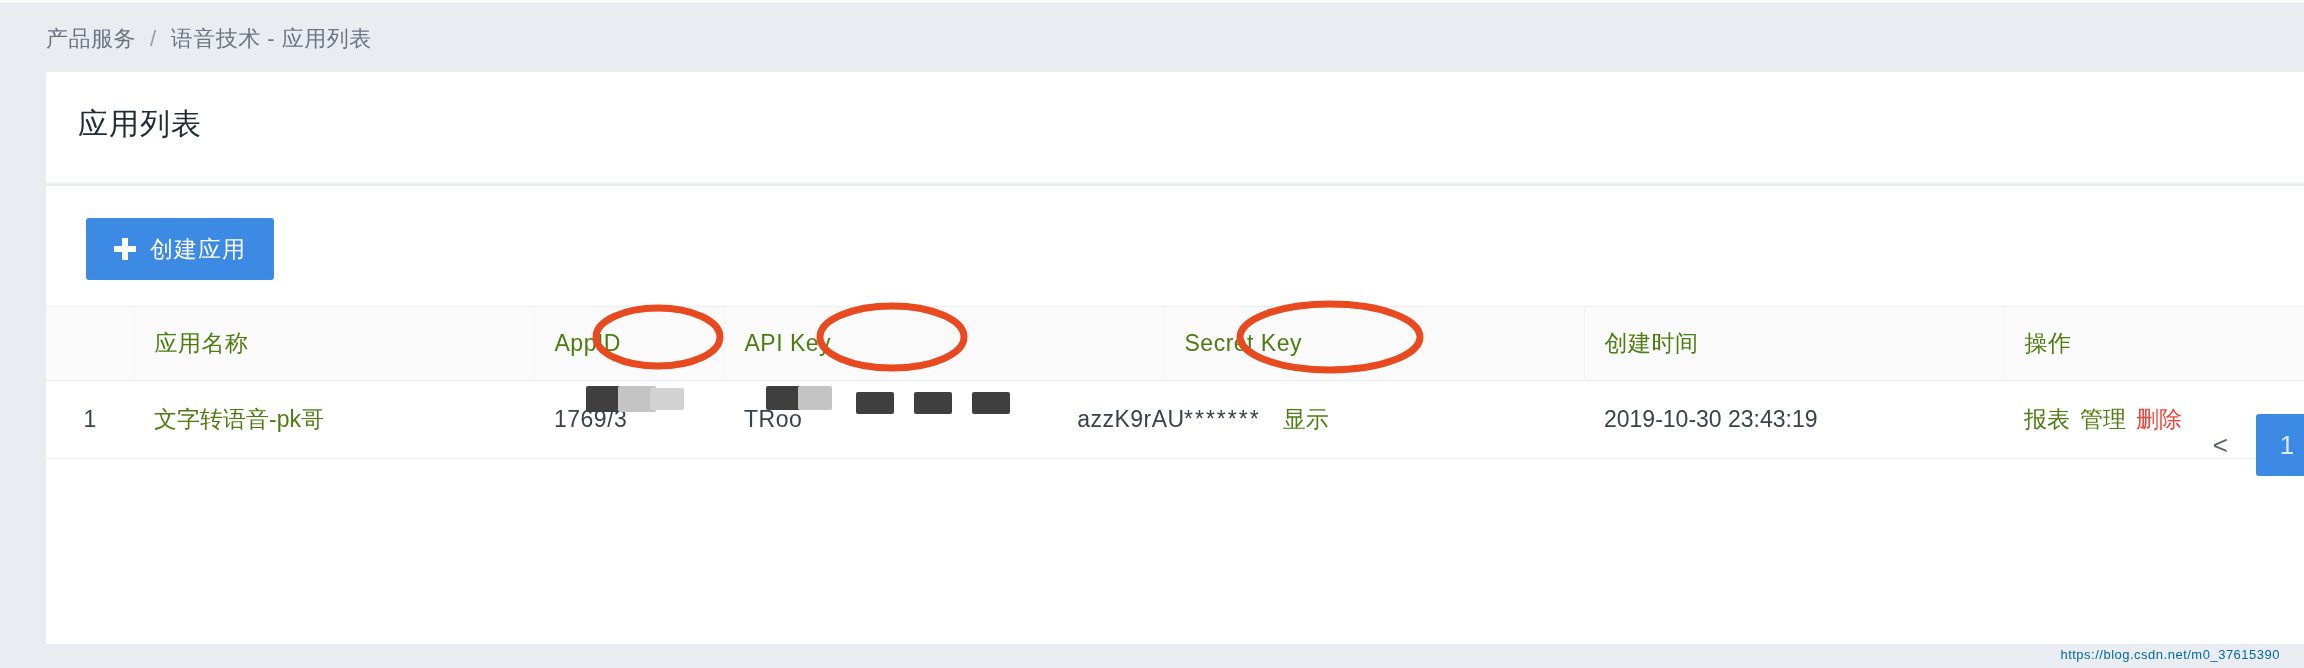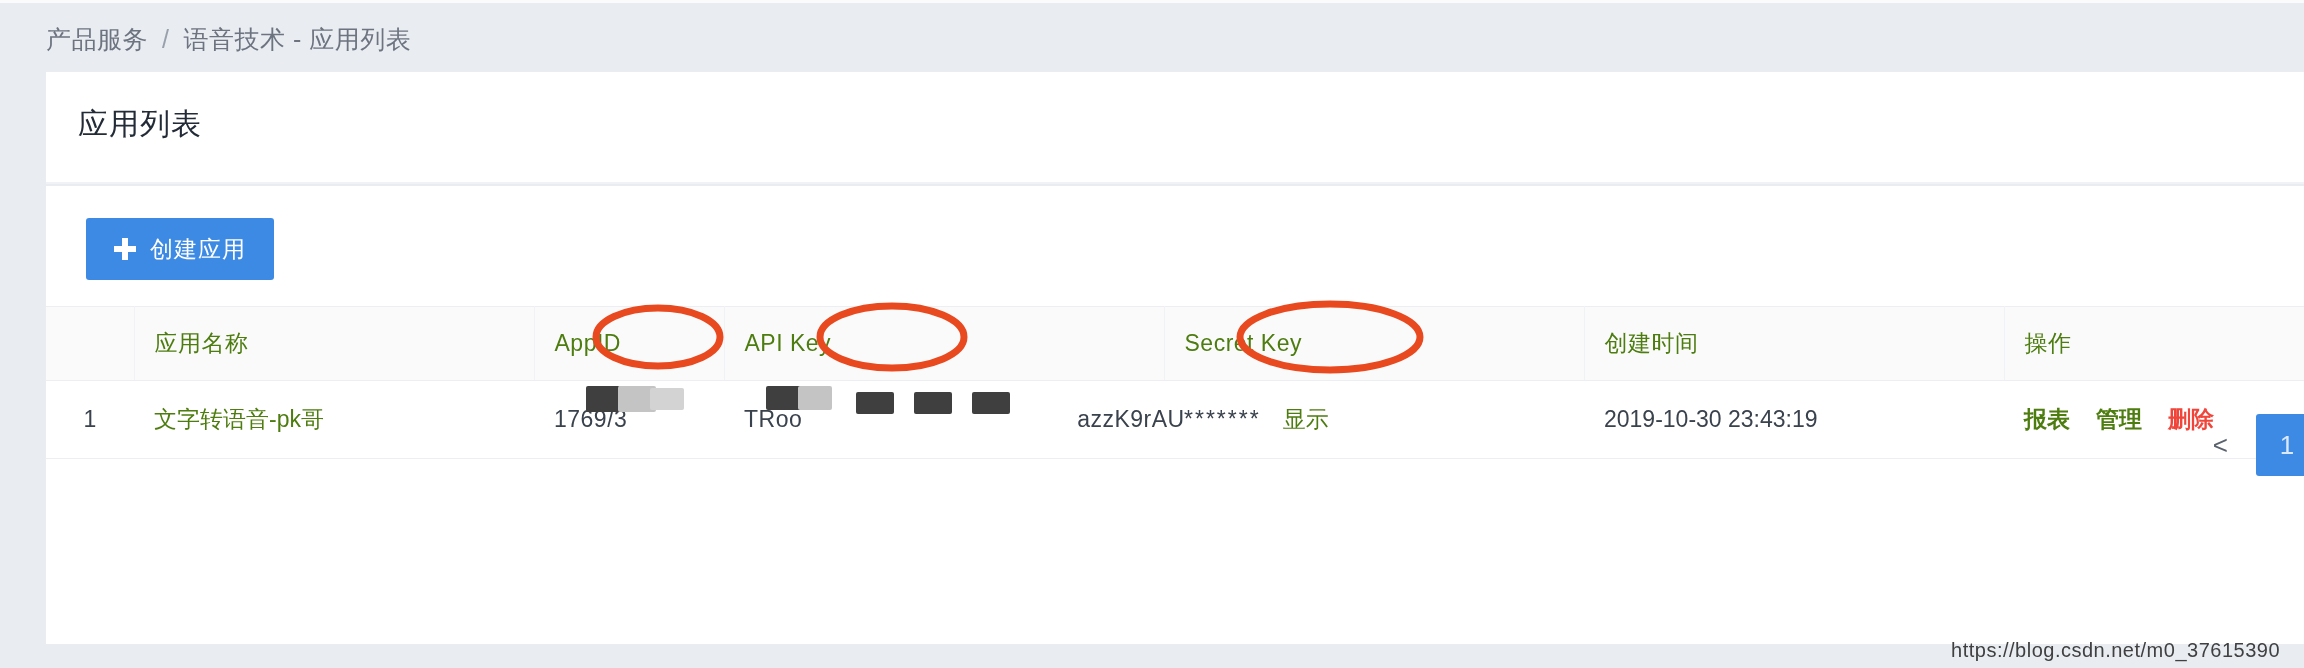--- a/index.html
+++ b/index.html
@@ -27,21 +27,21 @@
   }
 
   
   .breadcrumb {
     position: absolute;
     left: 46px;
     top: 25px;
     height: 28px;
     display: flex;
     align-items: center;
-    font-size: 25px;
+    font-size: 22px;
     color: #6d7480;
     white-space: nowrap;
     letter-spacing: 0.5px;
   }
   .breadcrumb .crumb { color: #6d7480; }
   .breadcrumb .sep { margin: 0 14px; color: #98a0ab; }
 
   
   .card {
     position: absolute;
@@ -170,21 +170,21 @@
     position: absolute;
     border-radius: 2px;
   }
   .blk-dark  { background: #3f3f3f; }
   .blk-gray  { background: #c4c4c4; }
   .blk-gray2 { background: #d3d3d3; }
 
   .secret-cell { display: flex; align-items: center; gap: 22px; }
   .stars { letter-spacing: 2px; color: #3a424d; font-size: 23px; }
 
-  .ops-cell { display: flex; align-items: flex-end; gap: 26px; font-weight: bold; }
+  .ops-cell { display: flex; align-items: flex-end; gap: 10px; }
 
   
   .pager {
     position: absolute;
     right: -14px;
     top: 228px;
     display: flex;
     align-items: center;
     gap: 28px;
   }
@@ -213,22 +213,22 @@
     position: absolute;
     pointer-events: none;
   }
   .annot svg { display: block; overflow: visible; }
 
   
   .watermark {
     position: absolute;
     right: 24px;
     bottom: 6px;
-    font-size: 20px;
-    color: #404040;
+    font-size: 13px;
+    color: #0369a1;
     letter-spacing: 0.5px;
     user-select: none;
     white-space: nowrap;
   }
 </style>
 </head>
 <body>
 
 <div class="page">
 

